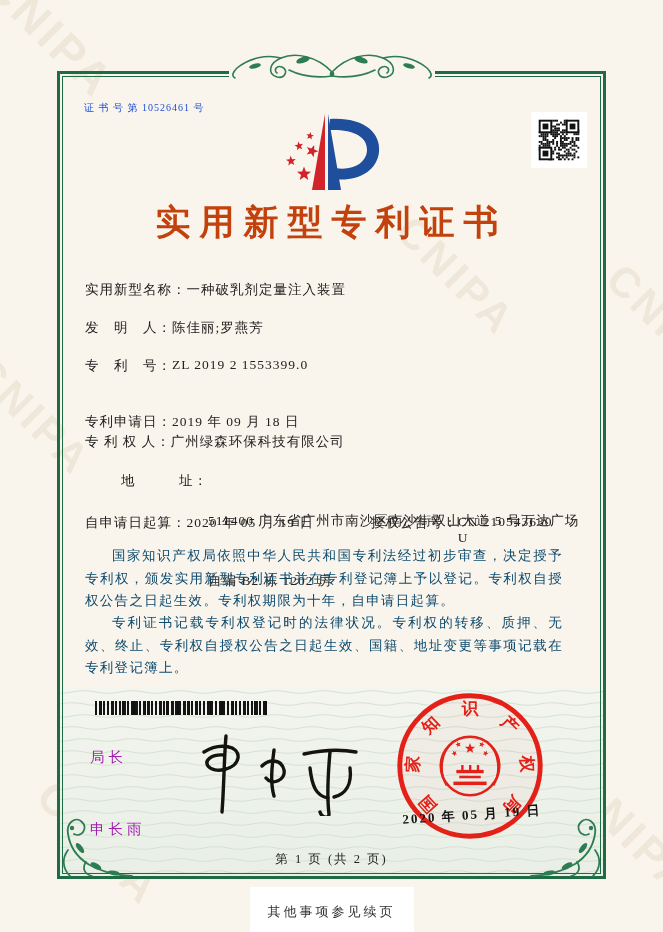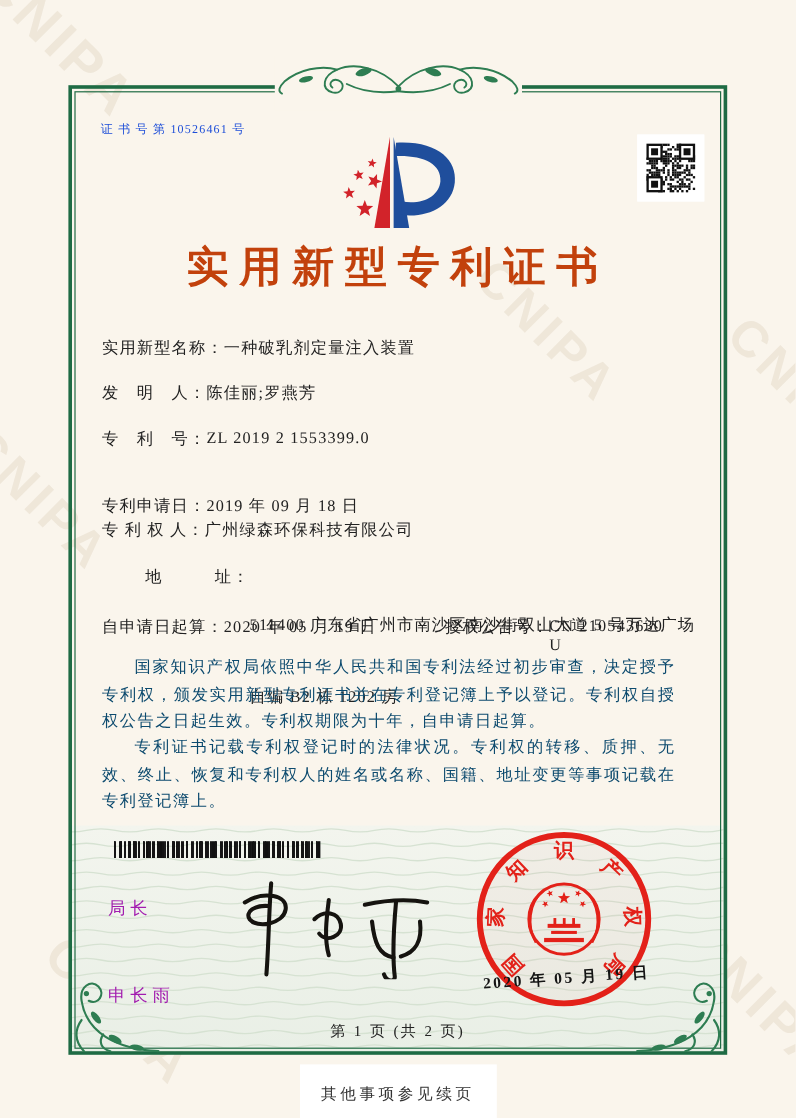--- a/index.html
+++ b/index.html
@@ -381,21 +381,21 @@
     </span>
   </div>
   <div class="abs field" style="top:514px;">
     <span class="flabel">自申请日起算：</span>
     <span class="fvalue" style="width:180px;">2020 年 05 月 19 日</span>
     <span class="flabel" style="margin-left:12px;">授权公告号：</span>
     <span class="fvalue">CN 210543630 U</span>
   </div>
 
   <div class="abs para" style="top:545px;">国家知识产权局依照中华人民共和国专利法经过初步审查，决定授予专利权，颁发实用新型专利证书并在专利登记簿上予以登记。专利权自授权公告之日起生效。专利权期限为十年，自申请日起算。</div>
-  <div class="abs para" style="top:612px;">专利证书记载专利权登记时的法律状况。专利权的转移、质押、无效、终止、恢复和专利权人的姓名或名称、国籍、地址变更等事项记载在专利登记簿上。</div>
+  <div class="abs para" style="top:612px;">专利证书记载专利权登记时的法律状况。专利权的转移、质押、无效、终止、专利权自授权公告之日起生效、国籍、地址变更等事项记载在专利登记簿上。</div>
 
   <div class="abs barcode"></div>
 
   <div class="abs director" style="top:748px;">局长</div>
   <div class="abs director" style="top:820px;">申长雨</div>
 
   <div class="abs" style="left:186px;top:726px;width:186px;height:90px;">
     <svg width="186" height="90" viewBox="0 0 186 90">
       <g stroke="#15130f" fill="none" stroke-width="3.4" stroke-linecap="round" stroke-linejoin="round">
         <path d="M40,10 C38,32 38,62 36,86"></path>

